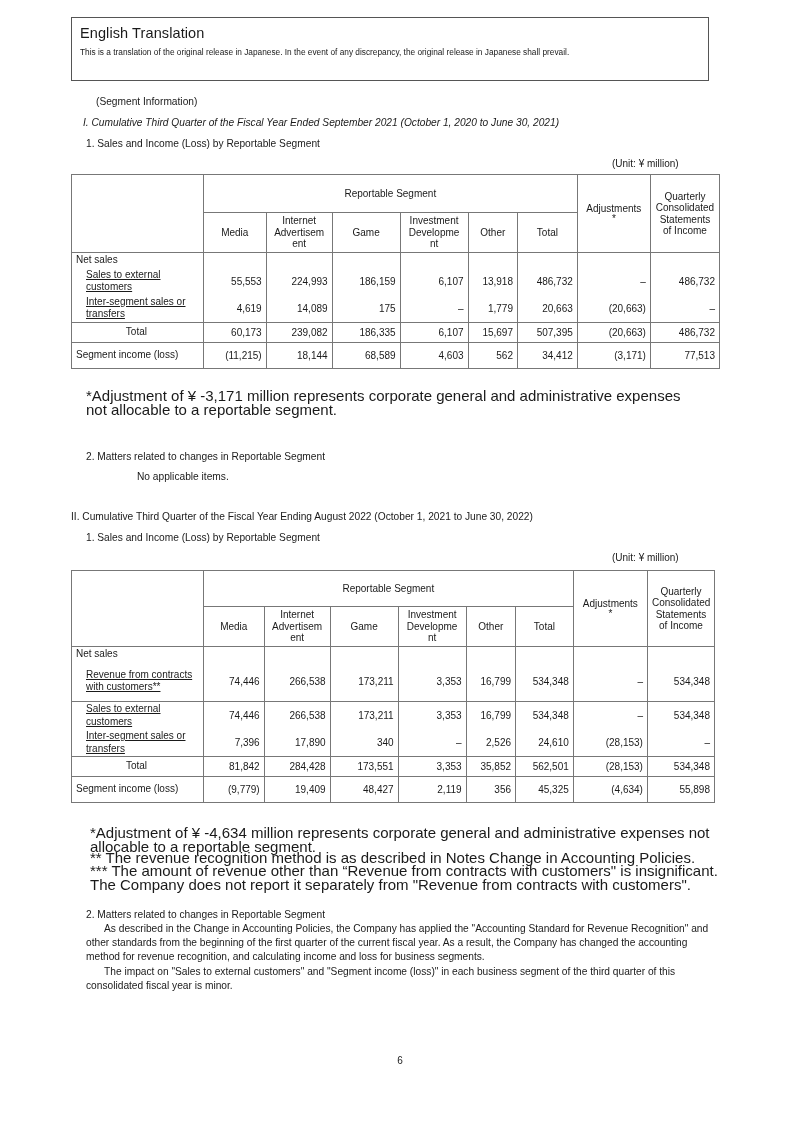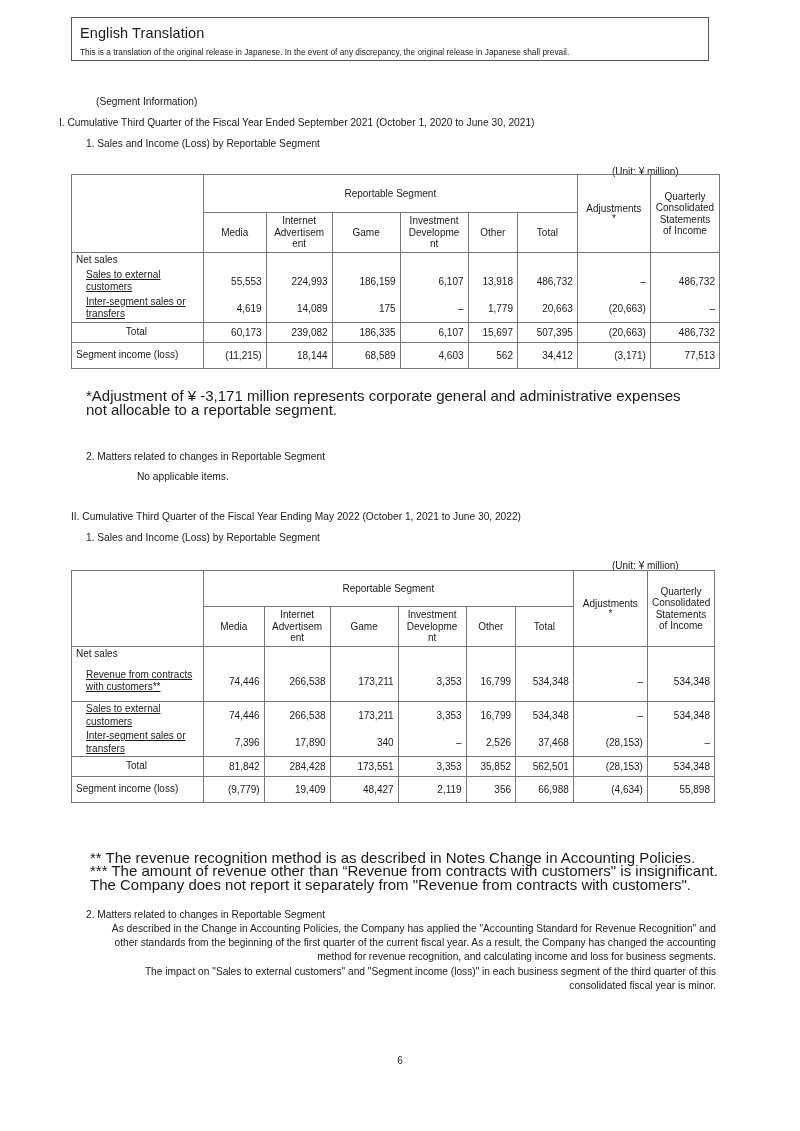--- a/index.html
+++ b/index.html
@@ -20,37 +20,37 @@
     padding: 0;
   }
 
   
   .banner {
     position: absolute;
     left: 71px;
     top: 17px;
     width: 638px;
     border: 1px solid #555;
-    padding: 6px 8px 2px 8px;
+    padding: 6px 8px 22px 8px;
   }
   .banner-title {
     font-size: 14.5px;
     line-height: 18px;
     letter-spacing: 0.1px;
   }
   .banner-sub {
     font-size: 8.3px;
     line-height: 12px;
     margin-top: 4px;
   }
 
   
   .txt { position: absolute; font-size: 10.2px; line-height: 14px; white-space: pre; }
 
-  .unit { position: absolute; font-size: 10px; margin-top: 8px; }
+  .unit { position: absolute; font-size: 10px; }
 
   
   table.seg {
     position: absolute;
     border-collapse: collapse;
     table-layout: fixed;
     font-size: 10px;
     color: #1a1a1a;
     padding-left: 20px;
   }
@@ -90,21 +90,21 @@
 
 <div class="page">
 
   <div class="banner">
     <div class="banner-title">English Translation</div>
     <div class="banner-sub">This is a translation of the original release in Japanese. In the event of any discrepancy, the original release in Japanese shall prevail.</div>
   </div>
 
   <div class="txt" style="left:96px; top:95px;">(Segment Information)</div>
 
-  <div class="txt" style="left:59px; top:116px;">I. Cumulative Third Quarter of the Fiscal Year Ended September 2021 (October 1, 2020 to June 30, 2021)</div>
+  <div class="txt" style="left:83px; top:116px;font-style:italic;">I. Cumulative Third Quarter of the Fiscal Year Ended September 2021 (October 1, 2020 to June 30, 2021)</div>
   <div class="txt" style="left:86px; top:137px;">1. Sales and Income (Loss) by Reportable Segment</div>
   <div class="unit" style="left:612px; top:158px;">(Unit: ¥ million)</div>
 
   <table class="seg" style="left:71px; top:174px; width:649px;">
     <colgroup>
       <col style="width:128px">
         <col style="width:61px">
         <col style="width:64px">
         <col style="width:66px">
       <col style="width:66px">
@@ -192,21 +192,21 @@
         <td class="num">77,513</td>
       </tr>
     </tbody>
   </table>
 
   <div class="note" style="left:86px; top:389px; width:600px;">*Adjustment of ¥ -3,171 million represents corporate general and administrative expenses not allocable to a reportable segment.</div>
 
   <div class="txt" style="left:86px; top:450px;">2. Matters related to changes in Reportable Segment</div>
   <div class="txt" style="left:137px; top:470px;">No applicable items.</div>
 
-  <div class="txt" style="left:71px; top:510px;">II. Cumulative Third Quarter of the Fiscal Year Ending May 2022 (October 1, 2021 to June 30, 2022)</div>
+  <div class="txt" style="left:71px; top:510px;">II. Cumulative Third Quarter of the Fiscal Year Ending August 2022 (October 1, 2021 to June 30, 2022)</div>
   <div class="txt" style="left:86px; top:531px;">1. Sales and Income (Loss) by Reportable Segment</div>
   <div class="unit" style="left:612px; top:552px;">(Unit: ¥ million)</div>
 
   <table class="seg" style="left:71px; top:570px; width:644px;">
     <colgroup>
       <col style="width:128px">
         <col style="width:59px">
         <col style="width:64px">
         <col style="width:66px">
       <col style="width:66px">
@@ -270,21 +270,21 @@
         <td class="num nb-bottom">534,348</td>
       </tr>
 
       <tr>
         <td class="rowlabel indent nb-top" style="height:26px;">Inter-segment sales or transfers</td>
         <td class="num nb-top">7,396</td>
         <td class="num nb-top">17,890</td>
         <td class="num nb-top">340</td>
         <td class="num nb-top">–</td>
         <td class="num nb-top">2,526</td>
-        <td class="num nb-top">37,468</td>
+        <td class="num nb-top">24,610</td>
         <td class="num nb-top">(28,153)</td>
         <td class="num nb-top">–</td>
       </tr>
 
       <tr>
         <td class="rowlabel center" style="height:20px;">Total</td>
         <td class="num">81,842</td>
         <td class="num">284,428</td>
         <td class="num">173,551</td>
         <td class="num">3,353</td>
@@ -294,31 +294,32 @@
         <td class="num">534,348</td>
       </tr>
 
       <tr>
         <td class="rowlabel" style="height:26px;">Segment income (loss)</td>
         <td class="num">(9,779)</td>
         <td class="num">19,409</td>
         <td class="num">48,427</td>
         <td class="num">2,119</td>
         <td class="num">356</td>
-        <td class="num">66,988</td>
+        <td class="num">45,325</td>
         <td class="num">(4,634)</td>
         <td class="num">55,898</td>
       </tr>
     </tbody>
   </table>
 
+  <div class="note" style="left:90px; top:826px; width:625px;">*Adjustment of ¥ -4,634 million represents corporate general and administrative expenses not allocable to a reportable segment.</div>
   <div class="note" style="left:90px; top:851px; width:625px;">** The revenue recognition method is as described in Notes Change in Accounting Policies.</div>
   <div class="note" style="left:90px; top:864px; width:628px;">*** The amount of revenue other than “Revenue from contracts with customers" is insignificant. The Company does not report it separately from "Revenue from contracts with customers".</div>
 
   <div class="txt" style="left:86px; top:908px;">2. Matters related to changes in Reportable Segment</div>
-  <div class="para" style="left:86px; top:922px; width:630px;text-align:right;">
+  <div class="para" style="left:86px; top:922px; width:630px;">
     <p class="ind">As described in the Change in Accounting Policies, the Company has applied the "Accounting Standard for Revenue Recognition" and other standards from the beginning of the first quarter of the current fiscal year. As a result, the Company has changed the accounting method for revenue recognition, and calculating income and loss for business segments.</p>
     <p class="ind">The impact on "Sales to external customers" and "Segment income (loss)" in each business segment of the third quarter of this consolidated fiscal year is minor.</p>
   </div>
 
   <div class="pageno" style="top:1055px;">6</div>
 
 </div>
 
 </body></html>

